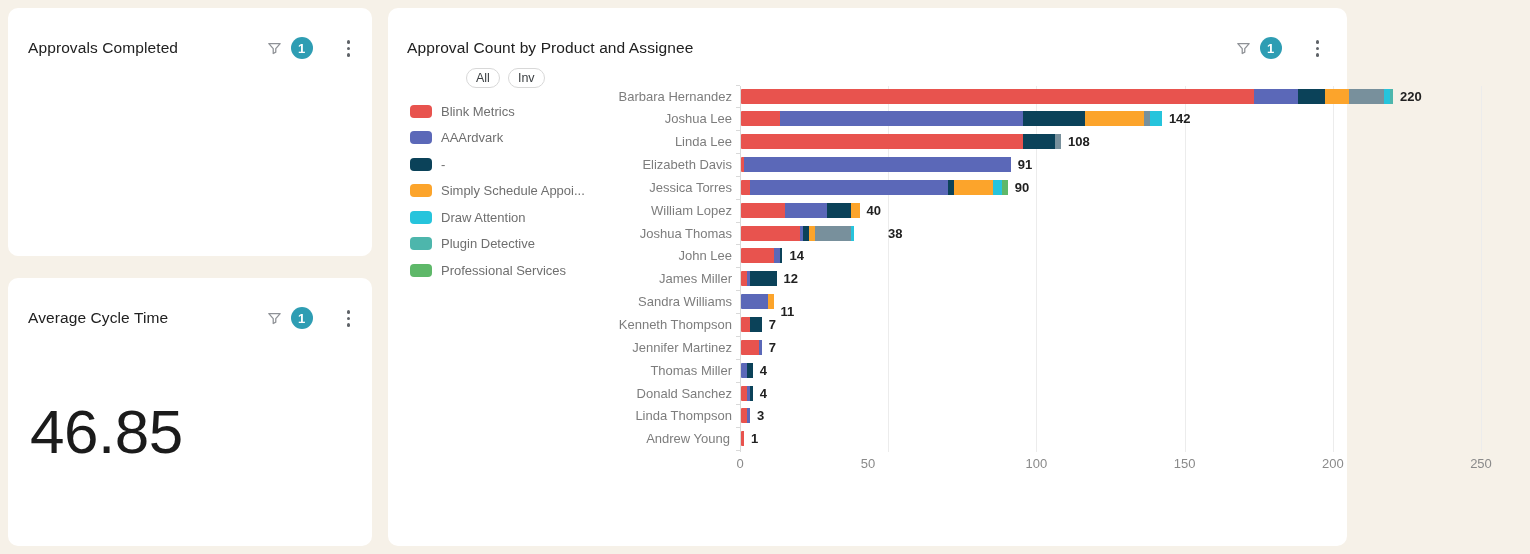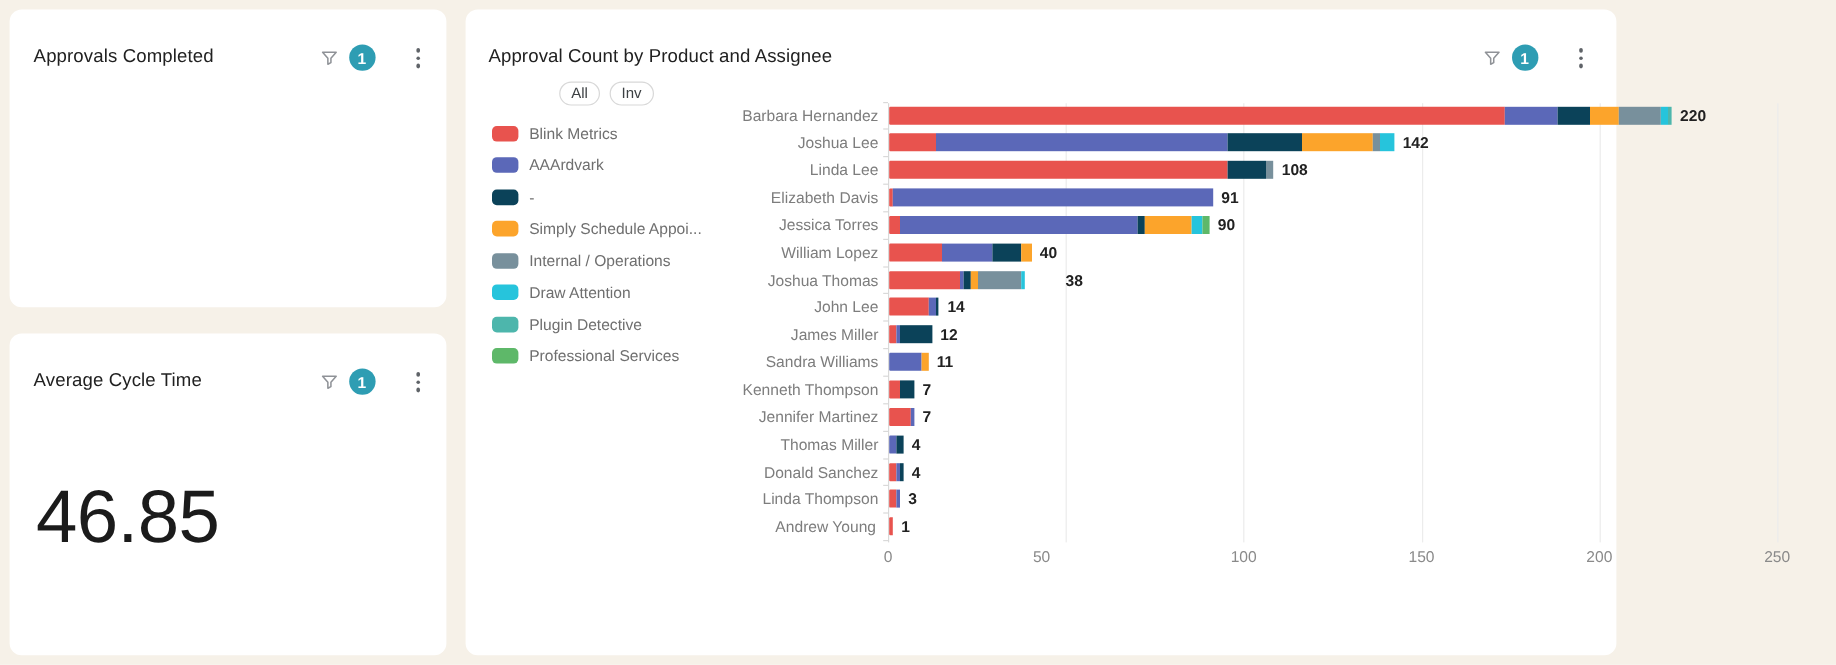--- a/index.html
+++ b/index.html
@@ -121,24 +121,20 @@
         <span class="legend-swatch" style="background: rgb(91, 104, 184);"></span>
         <span class="legend-label">AAArdvark</span>
       </div>
       <div class="legend-item">
         <span class="legend-swatch" style="background: rgb(11, 66, 89);"></span>
         <span class="legend-label">-</span>
       </div>
       <div class="legend-item">
         <span class="legend-swatch" style="background: rgb(252, 164, 43);"></span>
         <span class="legend-label">Simply Schedule Appoi...</span>
-      </div>
-      <div class="legend-item">
-        <span class="legend-swatch" style="background: rgb(120, 144, 156);"></span>
-        <span class="legend-label">Internal / Operations</span>
       </div>
       <div class="legend-item">
         <span class="legend-swatch" style="background: rgb(38, 196, 220);"></span>
         <span class="legend-label">Draw Attention</span>
       </div>
       <div class="legend-item">
         <span class="legend-swatch" style="background: rgb(77, 182, 172);"></span>
         <span class="legend-label">Plugin Detective</span>
       </div>
       <div class="legend-item">
@@ -250,21 +246,21 @@
         <div class="bar-seg" style="width: 5.928px; background: rgb(232, 83, 78);"></div>
         <div class="bar-seg" style="width: 2.964px; background: rgb(91, 104, 184);"></div>
         <div class="bar-seg" style="width: 26.676px; background: rgb(11, 66, 89);"></div>
       </div>
       <div class="bar-value" style="left: 395.568px; top: 263.3px;">12</div>
       <div class="cat-label" style="left: 134px; top: 286.15px;">Sandra Williams</div>
       <div class="bar-row" style="left: 353px; top: 286.15px;">
         <div class="bar-seg" style="width: 26.676px; background: rgb(91, 104, 184);"></div>
         <div class="bar-seg" style="width: 5.928px; background: rgb(252, 164, 43);"></div>
       </div>
-      <div class="bar-value" style="left: 392.604px; top: 286px;">11</div>
+      <div class="bar-value" style="left: 392.604px; top: 296px;">11</div>
       <div class="cat-label" style="left: 134px; top: 309px;">Kenneth Thompson</div>
       <div class="bar-row" style="left: 353px; top: 309px;">
         <div class="bar-seg" style="width: 8.892px; background: rgb(232, 83, 78);"></div>
         <div class="bar-seg" style="width: 11.856px; background: rgb(11, 66, 89);"></div>
       </div>
       <div class="bar-value" style="left: 380.748px; top: 309px;">7</div>
       <div class="cat-label" style="left: 134px; top: 331.85px;">Jennifer Martinez</div>
       <div class="bar-row" style="left: 353px; top: 331.85px;">
         <div class="bar-seg" style="width: 17.784px; background: rgb(232, 83, 78);"></div>
         <div class="bar-seg" style="width: 2.964px; background: rgb(91, 104, 184);"></div>

